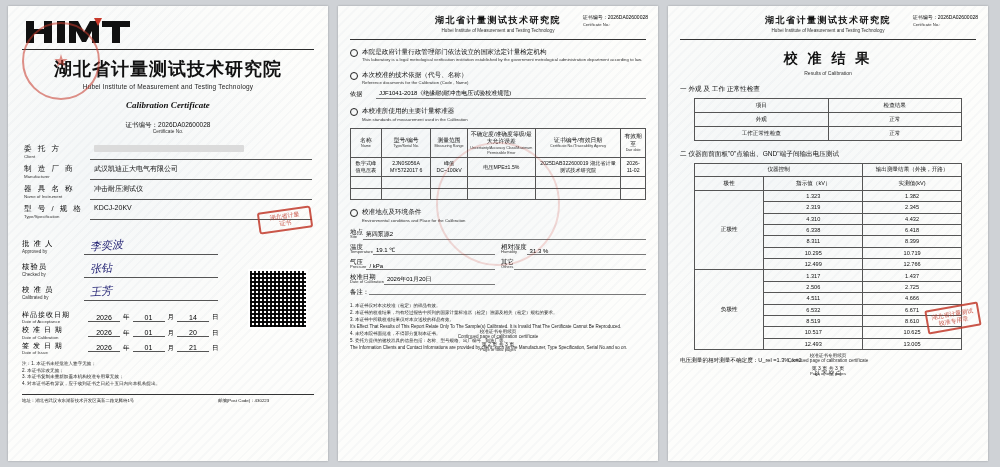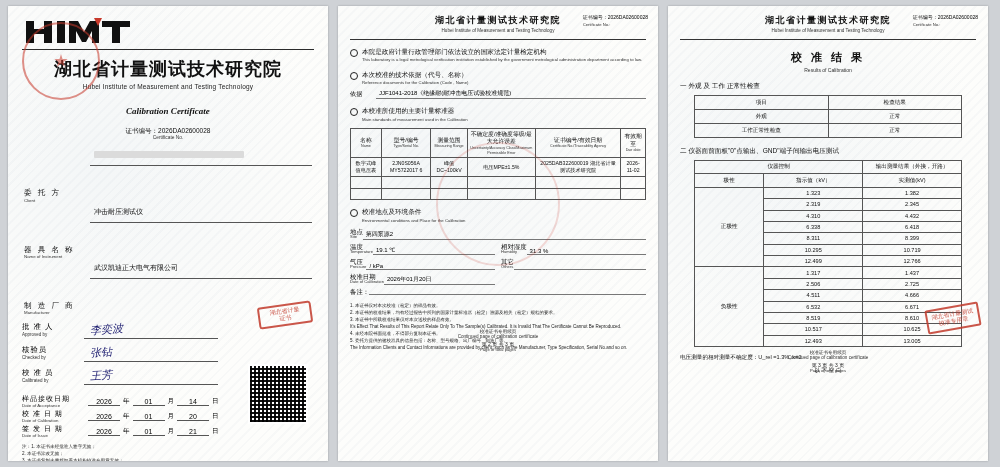--- a/index.html
+++ b/index.html
@@ -15,31 +15,31 @@
   }
   
   #p1{left:8px;top:6px;width:320px;height:455px;}
   .p1-inner{position:relative;padding:6px 14px 0 14px;}
   .himt{margin:6px 0 2px 2px;}
   .himt svg{display:block;}
   .hr-thin{border:0;border-top:1px solid #2b2b2b;margin:3px 0 0 0;}
   .p1-title{text-align:center;font-family:"Liberation Serif",serif;font-weight:bold;font-size:18px;letter-spacing:1px;margin-top:7px;color:#111;}
   .p1-sub{text-align:center;font-size:6.5px;color:#222;margin-top:2px;letter-spacing:.2px;}
   .p1-cert{text-align:center;font-family:"Liberation Serif",serif;font-weight:bold;font-size:20px;letter-spacing:11px;margin-top:12px;color:#111;}
-  .p1-cert-en{text-align:center;font-family:"Liberation Serif",serif;font-style:italic;font-weight:bold;font-size:9px;margin-top:16px;color:#111;}
+  .p1-cert-en{text-align:center;font-family:"Liberation Serif",serif;font-style:italic;font-weight:bold;font-size:9px;margin-top:10px;color:#111;}
   .p1-certno{text-align:center;font-size:6.5px;margin-top:10px;line-height:1.45;color:#111;}
   .p1-fields{margin:8px 2px 0 2px;}
   .fld{display:flex;align-items:flex-start;margin-bottom:3px;min-height:17px;}
   .fld-lbl{width:66px;flex:0 0 66px;font-size:6.3px;line-height:1.25;color:#111;}
-  .fld-lbl .cn{font-size:7.6px;letter-spacing:2px;display:block;margin-top:38px;}
+  .fld-lbl .cn{font-size:7.6px;letter-spacing:2px;display:block;}
   .fld-lbl .en{font-size:4.6px;color:#333;display:block;transform:scale(.95);transform-origin:left top;}
   .fld-val{flex:1;border-bottom:1px solid #555;font-size:7px;padding:0 2px 1px 4px;color:#111;min-height:14px;position:relative;}
   .redact{display:inline-block;height:7px;background:#d9d9d9;border-radius:1px;opacity:.95;vertical-align:middle;}
   .p1-mid{display:flex;margin-top:6px;}
-  .p1-mid-left{flex:1;}
+  .p1-mid-left{flex:1;margin-top:11px;}
   .p1-mid-right{width:96px;flex:0 0 96px;position:relative;}
   .row2{display:flex;align-items:center;margin-bottom:6px;}
   .row2 .lab{width:62px;flex:0 0 62px;font-size:6.2px;line-height:1.2;}
   .row2 .lab .cn{font-size:7.4px;letter-spacing:1px;display:block;}
   .row2 .lab .en{font-size:4.5px;color:#333;display:block;}
   .row2 .sig{flex:1;border-bottom:1px solid #555;height:16px;position:relative;}
   .sigtext{position:absolute;left:6px;bottom:1px;font-family:"Liberation Serif",serif;font-size:11px;color:#1a1a6e;font-style:italic;transform:rotate(-4deg);}
   .stamp-red{position:absolute;border:2px solid #c23a2b;color:#c23a2b;border-radius:3px;font-size:6px;text-align:center;line-height:1.15;padding:2px 3px;opacity:.85;transform:rotate(-8deg);}
   .seal{position:absolute;width:74px;height:74px;border:2px solid #c8392b;border-radius:50%;opacity:.55;}
   .seal::after{content:"";position:absolute;left:50%;top:50%;width:14px;height:14px;margin:-7px 0 0 -7px;background:
@@ -89,21 +89,21 @@
   .envcell .el .en{font-size:4.1px;color:#333;display:block;}
   .envcell .ev{flex:1;border-bottom:1px solid #777;padding-left:3px;font-size:6px;}
   .p2-notes{margin-top:8px;font-size:4.5px;line-height:1.55;color:#222;}
   .p2-foot{position:absolute;left:0;right:0;bottom:8px;text-align:center;font-size:4.6px;color:#222;}
   .p2-foot .pg{margin-top:2px;font-size:5px;}
   .watermark{position:absolute;left:50%;top:56%;transform:translate(-50%,-50%);width:120px;height:120px;border:2px solid #c8392b;border-radius:50%;opacity:.18;}
   
   #p3{left:668px;top:6px;width:320px;height:455px;}
   .p3-inner{position:relative;padding:8px 12px;}
   .p3-title{text-align:center;margin-top:10px;}
-  .p3-title .cn{font-size:11px;font-weight:bold;letter-spacing:3px;color:#111;}
+  .p3-title .cn{font-size:14px;font-weight:bold;letter-spacing:3px;color:#111;}
   .p3-title .en{font-size:5px;color:#333;margin-top:2px;}
   .sect{font-size:6.6px;margin-top:9px;color:#111;}
   table.t3{border-collapse:collapse;width:100%;margin-top:4px;}
   table.t3 th,table.t3 td{border:1px solid #555;padding:2.5px 2px;font-size:5.6px;text-align:center;color:#111;}
   table.t3 th{font-weight:normal;}
   .t3-wrap{padding:0 14px;}
   table.t4{border-collapse:collapse;width:100%;margin-top:4px;}
   table.t4 th,table.t4 td{border:1px solid #555;padding:2.2px 2px;font-size:5.6px;text-align:center;color:#111;}
   table.t4 th{font-weight:normal;}
   .unc{margin-top:7px;font-size:5.6px;color:#111;}
@@ -149,34 +149,41 @@
           <div class="fld-lbl">
               <span class="cn">委 托 方</span>
               <span class="en">Client</span>
             </div>
           <div class="fld-val"><span class="redact" style="width:150px;"></span></div>
         </div>
 
 
         <div class="fld">
           <div class="fld-lbl">
+              <span class="cn">制 造 厂 商</span>
+              <span class="en">Manufacturer</span>
+            </div>
+          <div class="fld-val">武汉凯迪正大电气有限公司</div>
+        </div>
+
+        <div class="fld">
+          <div class="fld-lbl">
               <span class="cn">器 具 名 称</span>
               <span class="en">Name of Instrument</span>
             </div>
           <div class="fld-val">冲击耐压测试仪</div>
         </div>
 
         <div class="fld">
           <div class="fld-lbl">
-              <span class="cn">制 造 厂 商</span>
-              <span class="en">Manufacturer</span>
+              <span class="cn">型 号 / 规 格</span>
+              <span class="en">Type/Specification</span>
             </div>
-          <div class="fld-val">武汉凯迪正大电气有限公司</div>
-        </div>
-
+          <div class="fld-val">KDCJ-20KV</div>
+        </div>
 
 
       </div>
 
       <div class="p1-mid">
         <div class="p1-mid-left">
 
           <div class="row2">
             <div class="lab">
                 <span class="cn">批 准 人</span>

